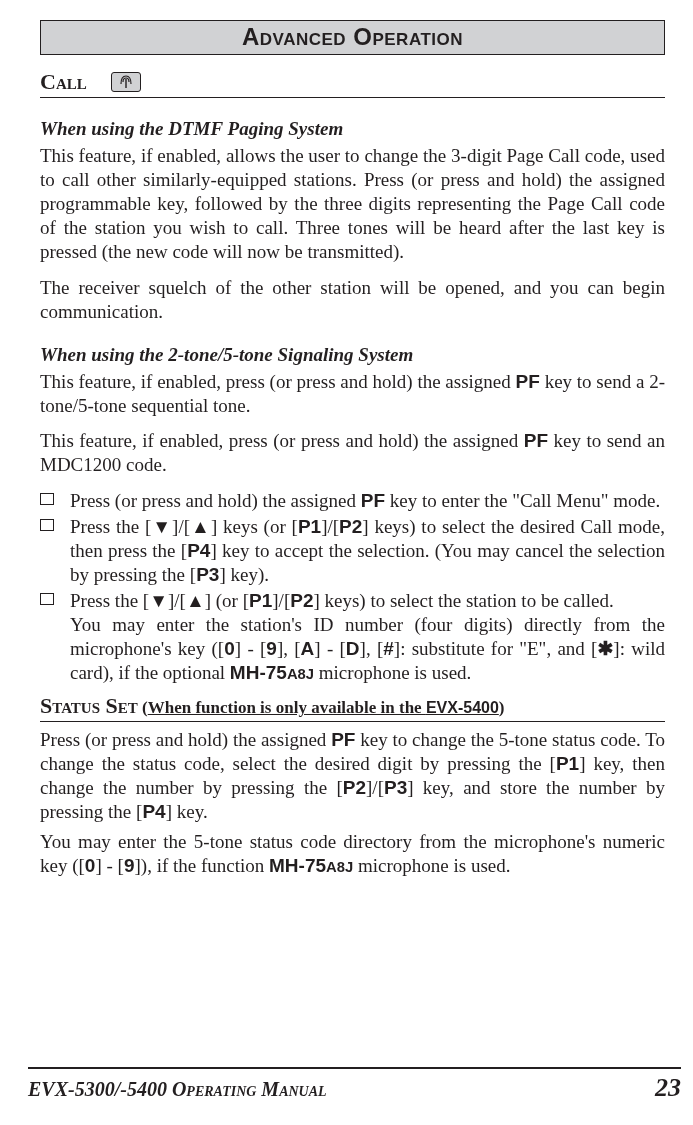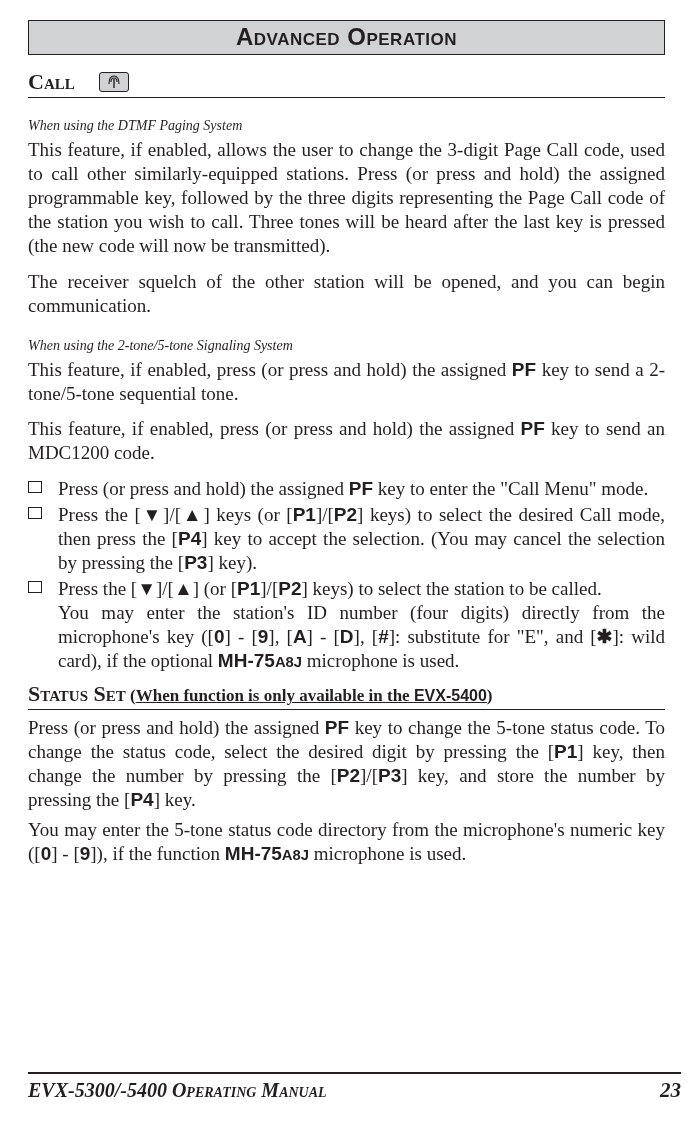--- a/index.html
+++ b/index.html
@@ -9,21 +9,21 @@
     width: 693px;
     height: 1125px;
     font-family: "Times New Roman", Times, serif;
     color: #231f20;
     background: #fff;
   }
   .page {
     box-sizing: border-box;
     width: 693px;
     height: 1125px;
-    padding: 20px 28px 20px 28px;
+    padding: 20px 28px 20px 40px;
     position: relative;
   }
   .section-banner {
     border: 1px solid #231f20;
     background: #d1d2d4;
     text-align: center;
     font-variant: small-caps;
     font-family: Arial, Helvetica, sans-serif;
     font-weight: bold;
     font-size: 24px;
@@ -68,22 +68,22 @@
     font-weight: bold;
     font-size: 16px;
   }
   .rule {
     border: none;
     border-top: 1px solid #231f20;
     margin: 2px 0 6px 0;
   }
   .ital-head {
     font-style: italic;
-    font-weight: normal;
-    font-size: 14px;
+    font-weight: bold;
+    font-size: 19px;
     margin-top: 20px;
   }
   p.body {
     font-size: 19px;
     line-height: 1.26;
     margin: 4px 0 12px 0;
     text-align: justify;
   }
   p.body.tight { margin-bottom: 6px; }
   .list {
@@ -128,21 +128,21 @@
     justify-content: space-between;
     align-items: baseline;
     font-family: "Times New Roman", Times, serif;
     font-weight: bold;
     font-style: italic;
     font-size: 20px;
   }
   .footer .row .pagenum {
     font-style: italic;
     font-weight: bold;
-    font-size: 21px;
+    font-size: 26px;
     margin-left: 9px;
   }
   .footer .row .manual-title {
     font-variant: small-caps;
   }
   .footer .row .model-sans {
     font-family: "Times New Roman", Times, serif;
     font-style: italic;
     font-weight: bold;
   }

